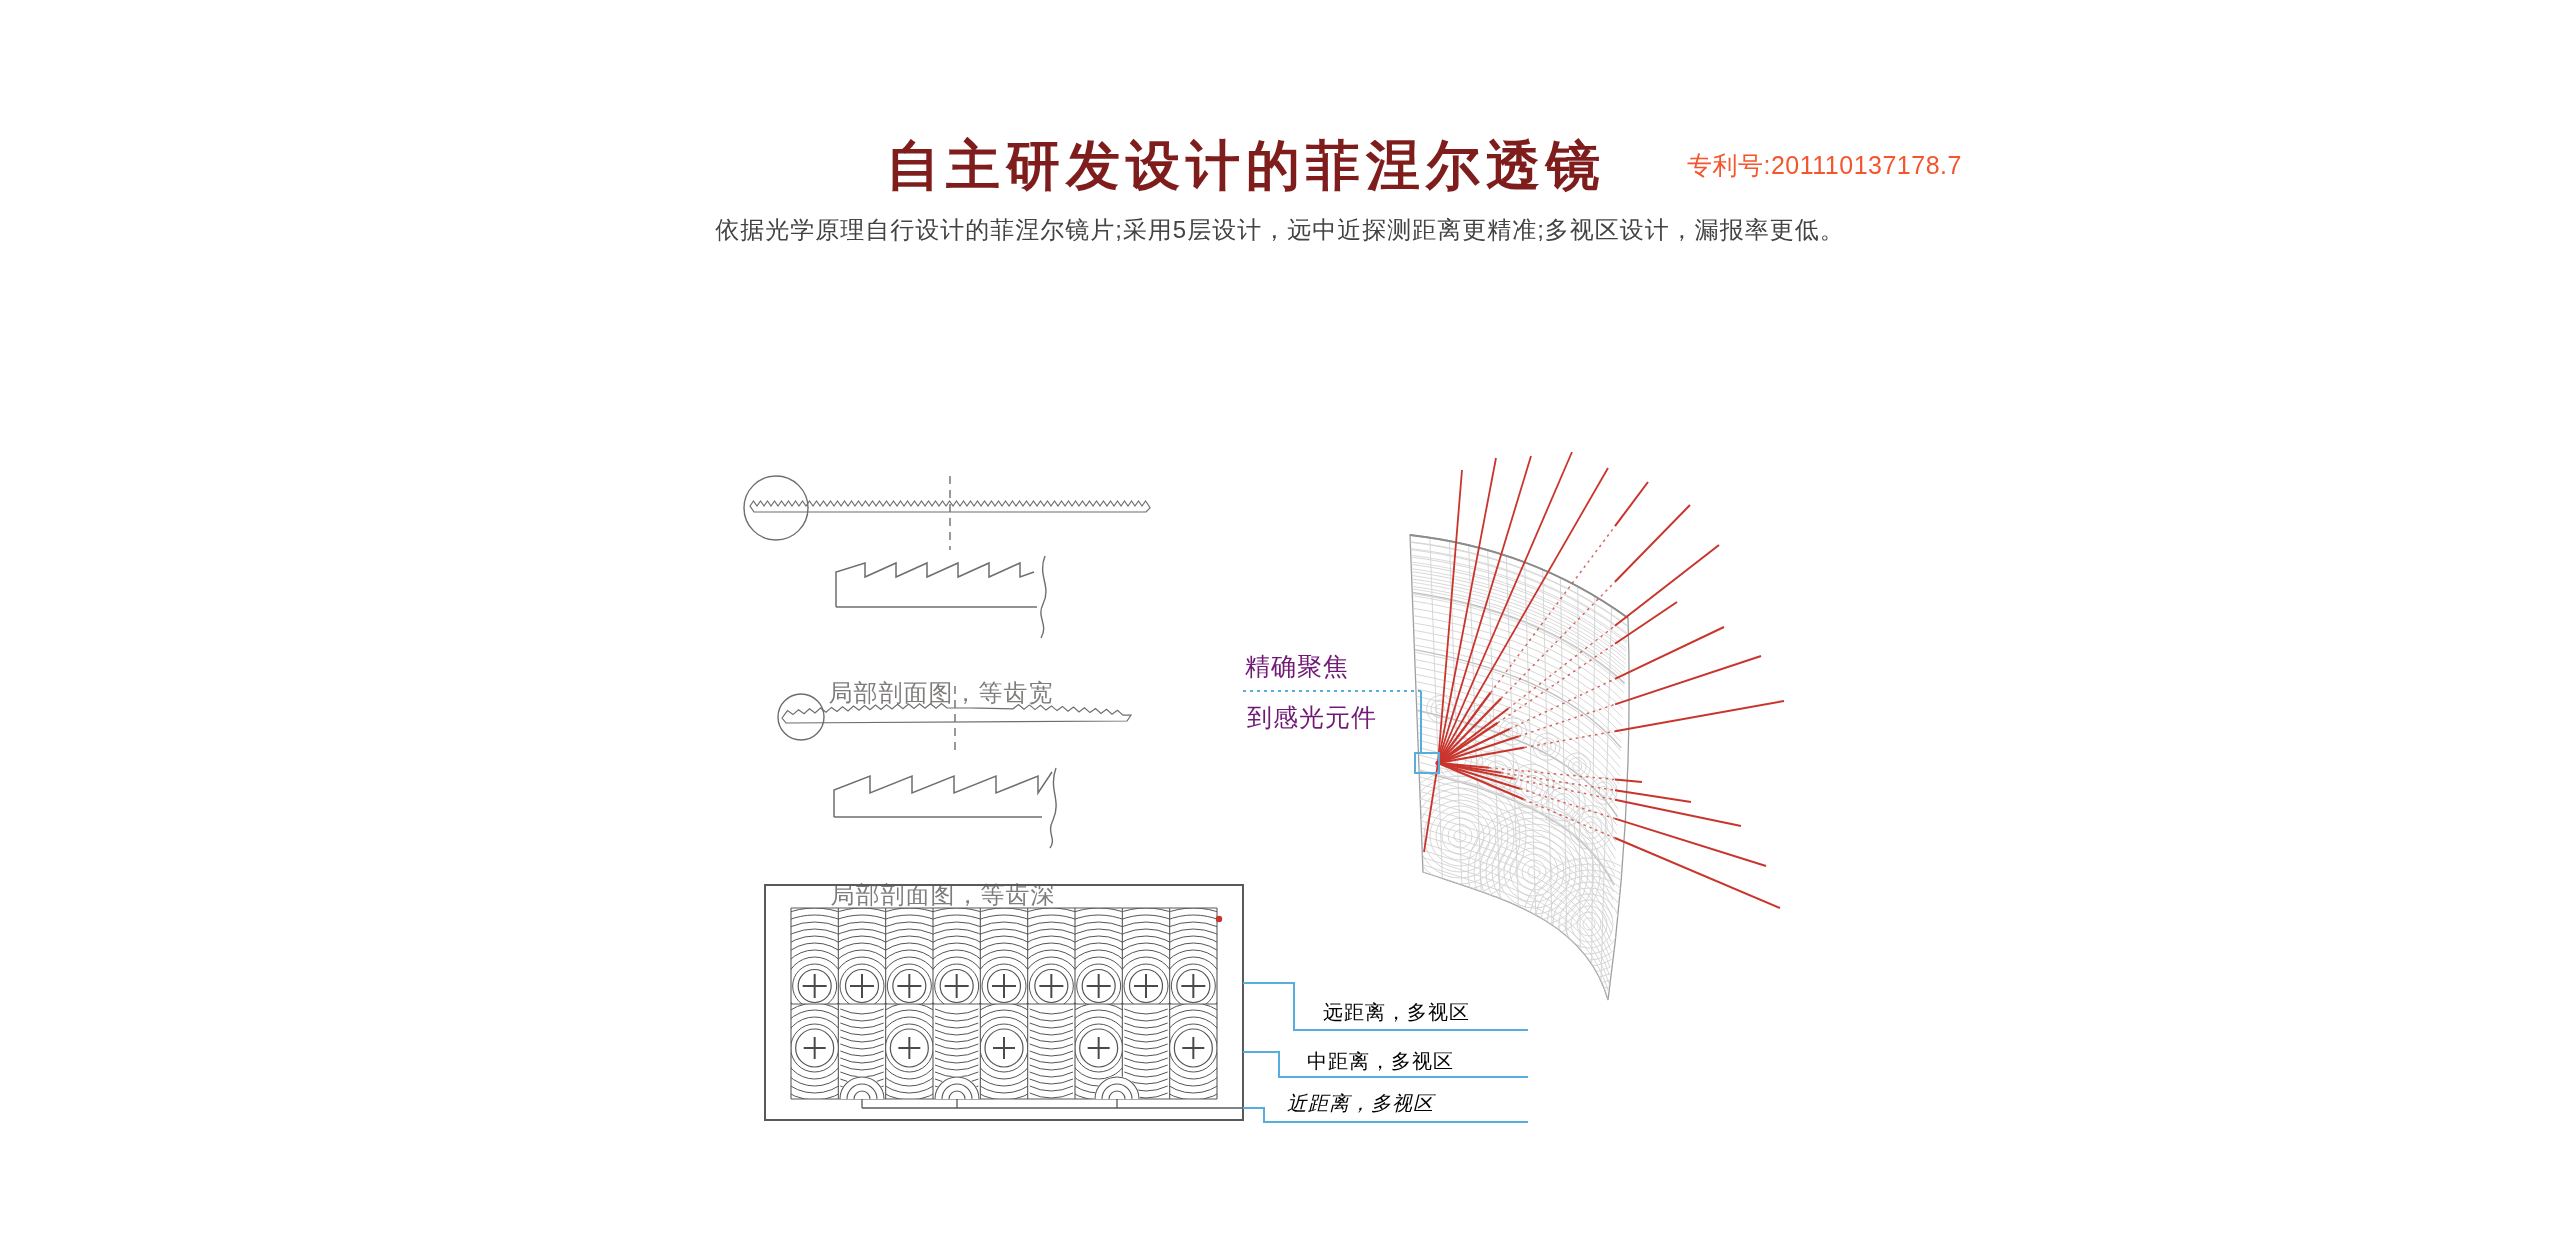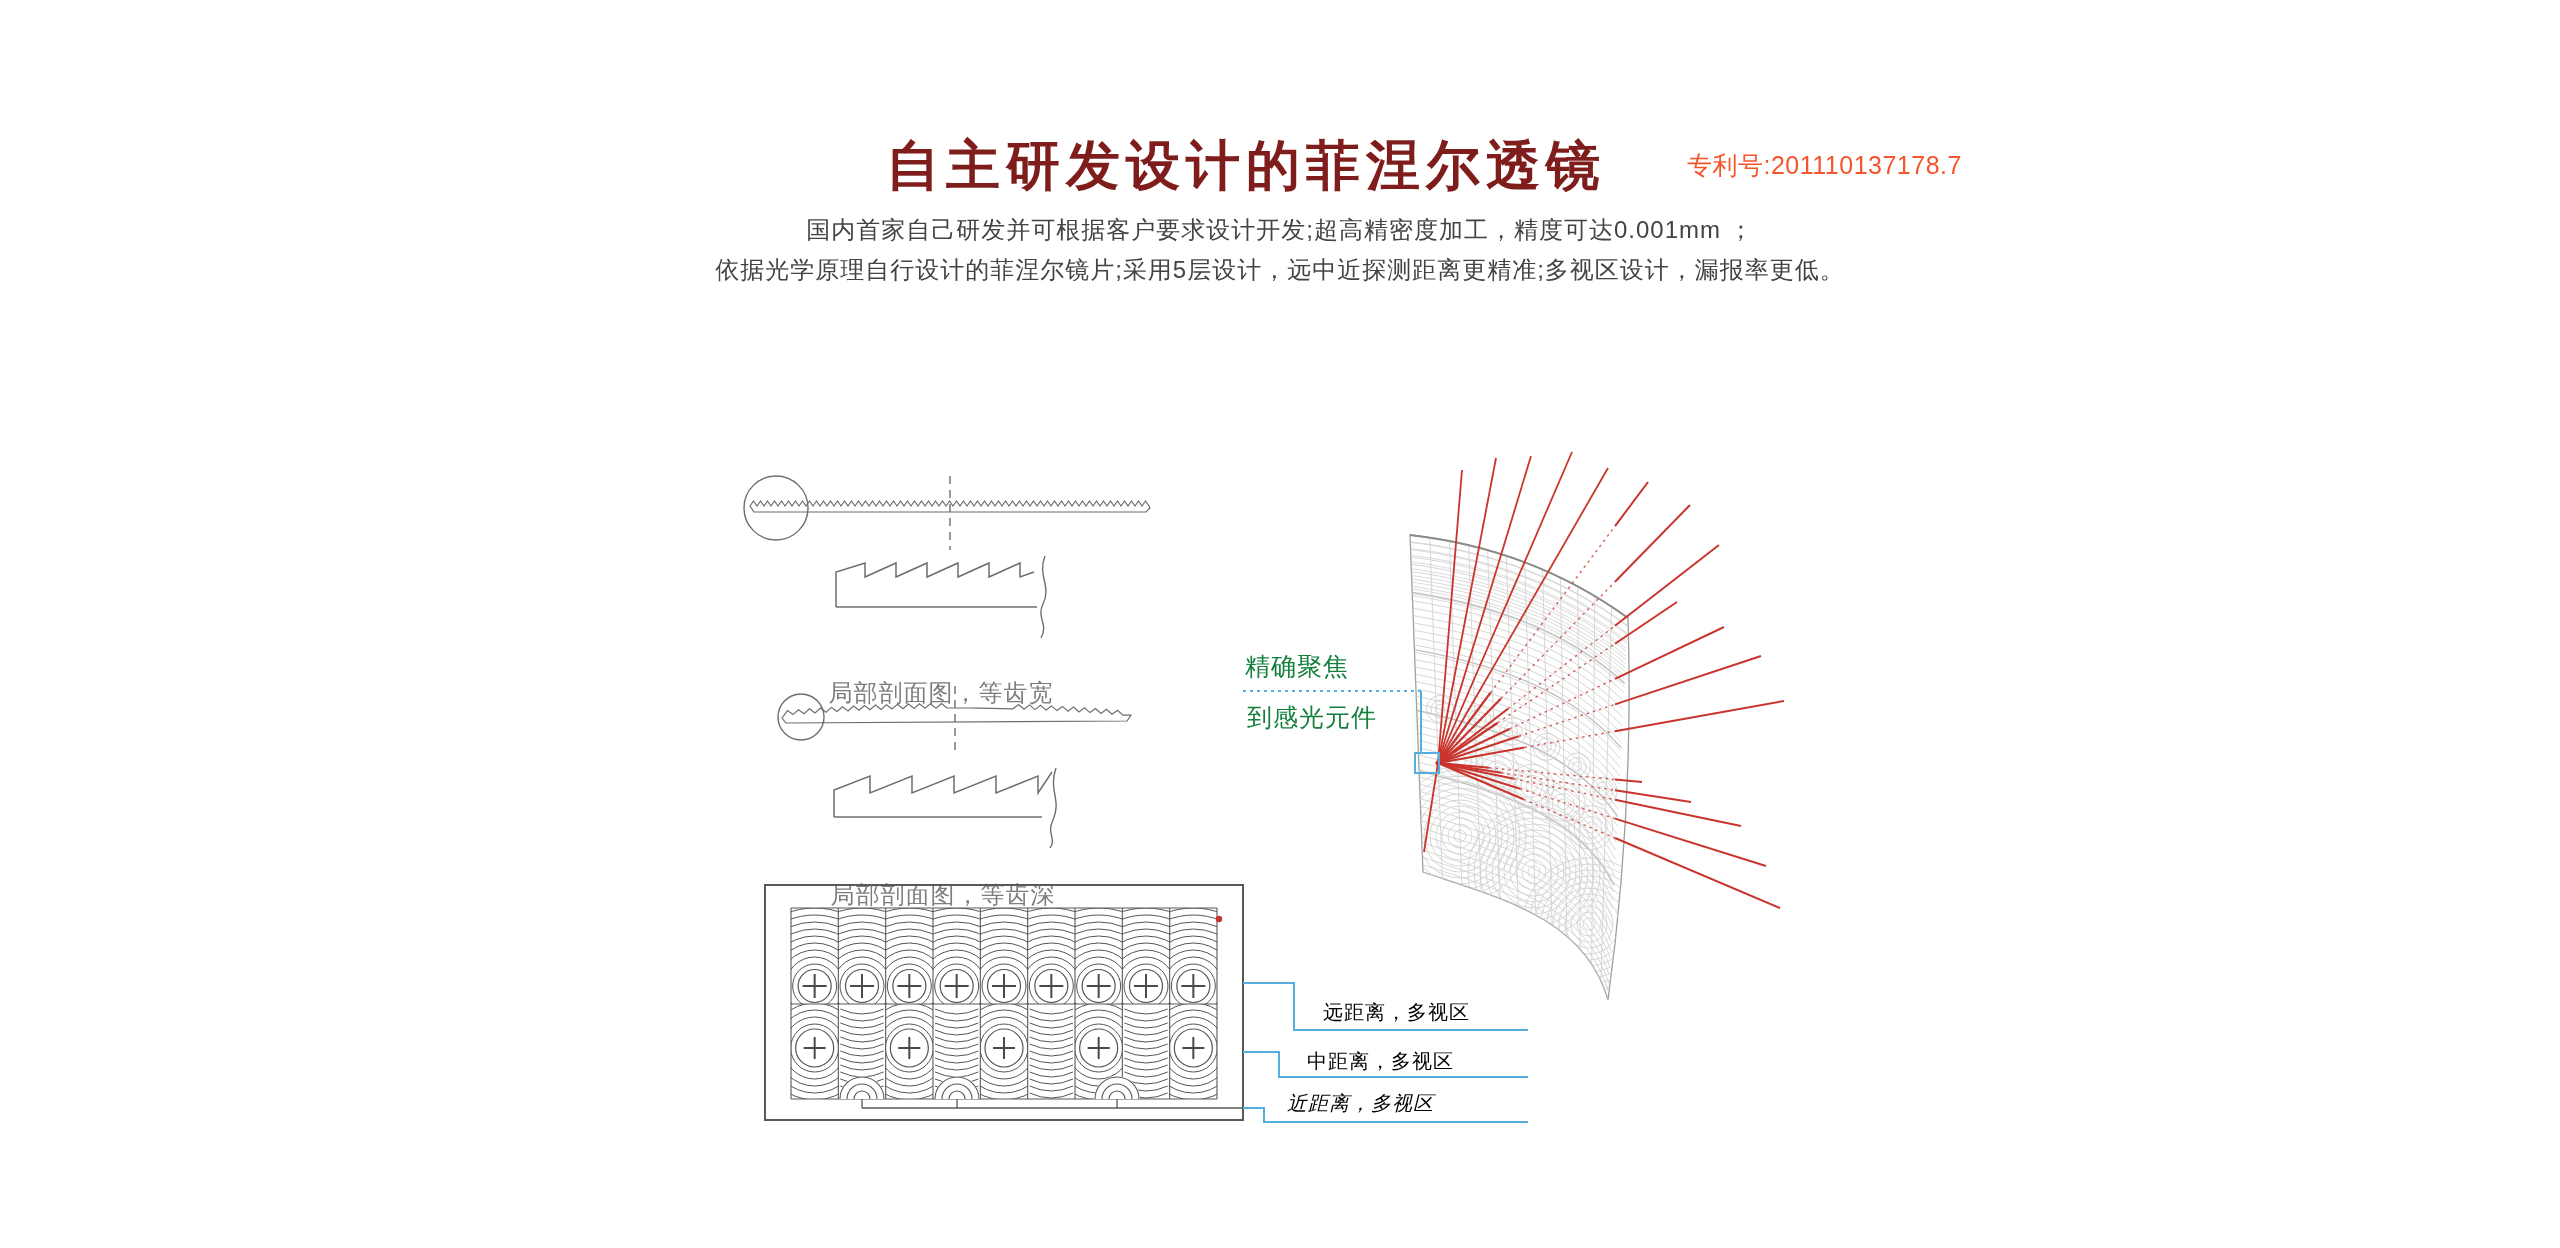--- a/index.html
+++ b/index.html
@@ -5,36 +5,35 @@
   html,body{margin:0;padding:0;}
   body{width:2560px;height:1248px;background:#ffffff;position:relative;overflow:hidden;
        font-family:"Liberation Sans","DejaVu Sans",sans-serif;}
   .abs{position:absolute;white-space:nowrap;}
   .title{left:886px;top:130px;font-size:54px;font-weight:700;color:#7f1d1d;letter-spacing:6px;}
   .patent{left:1687px;top:149px;font-size:25px;color:#f4552d;letter-spacing:0.5px;}
   .desc{left:0;top:210px;width:2560px;text-align:center;font-size:24px;color:#434343;line-height:40px;letter-spacing:1px;}
   .caption{font-size:24px;color:#7f7d7b;letter-spacing:1px;margin-top:46px;}
   .cap-a{left:828px;top:631px;width:226px;text-align:center;}
   .cap-b{left:828px;top:833px;width:230px;text-align:center;}
-  .focuslbl{font-size:25px;color:#15803d;letter-spacing:1px;}
+  .focuslbl{font-size:25px;color:#701a75;letter-spacing:1px;}
   .f1{left:1245px;top:650px;}
   .f2{left:1247px;top:701px;}
   .zone{font-size:20px;color:#000000;letter-spacing:1px;}
   .z-far{left:1323px;top:999px;}
   .z-mid{left:1307px;top:1048px;}
   .z-near{left:1287px;top:1090px;font-style:italic;}
   svg#art{position:absolute;left:0;top:0;}
 </style>
 </head>
 <body>
 
 <div class="abs title">自主研发设计的菲涅尔透镜</div>
 <div class="abs patent">专利号:201110137178.7</div>
 <div class="abs desc">
-  <div>国内首家自己研发并可根据客户要求设计开发;超高精密度加工，精度可达0.001mm ；</div>
   <div>依据光学原理自行设计的菲涅尔镜片;采用5层设计，远中近探测距离更精准;多视区设计，漏报率更低。</div>
 </div>
 <div class="abs caption cap-a">局部剖面图，等齿宽</div>
 <div class="abs caption cap-b">局部剖面图，等齿深</div>
 <div class="abs focuslbl f1">精确聚焦</div>
 <div class="abs focuslbl f2">到感光元件</div>
 <div class="abs zone z-far">远距离，多视区</div>
 <div class="abs zone z-mid">中距离，多视区</div>
 <div class="abs zone z-near">近距离，多视区</div>
 

